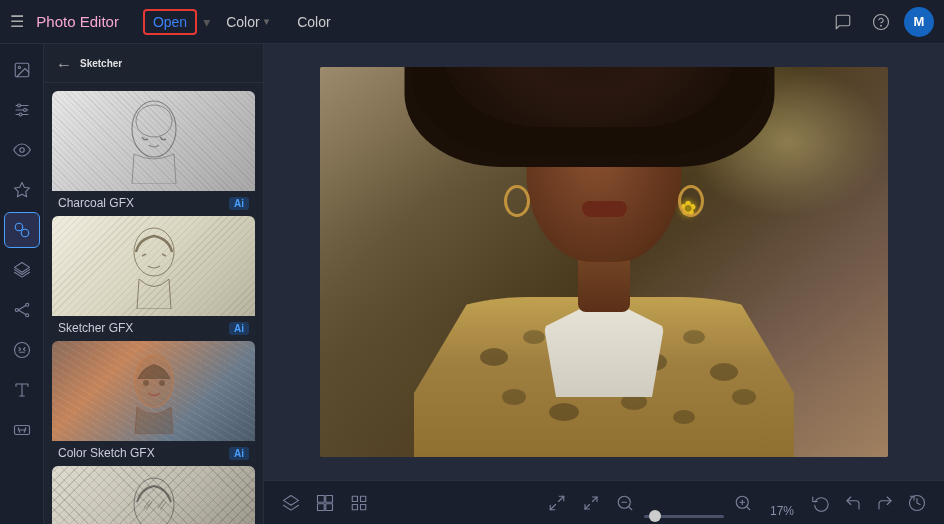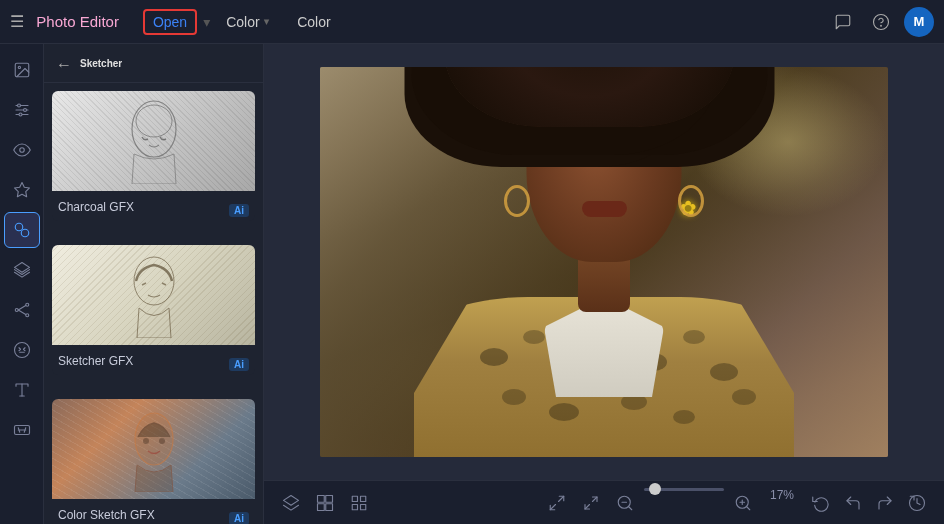--- a/index.html
+++ b/index.html
@@ -145,21 +145,21 @@
       color: #e0e0e0;
       font-size: 10px;
       font-weight: 600;
     }
     .panel-list {
       overflow-y: auto;
       flex: 1;
       padding: 8px;
       display: flex;
       flex-direction: column;
-      gap: 24px;
+      gap: 2px;
     }
     .panel-list::-webkit-scrollbar { width: 4px; }
     .panel-list::-webkit-scrollbar-thumb { background: #3a3f50; border-radius: 2px; }
 
     .effect-item {
       position: relative;
       border-radius: 6px;
       overflow: hidden;
       cursor: pointer;
       flex-shrink: 0;
@@ -247,21 +247,20 @@
       font-size: 12px;
       font-weight: 500;
     }
     .ai-badge {
       background: #1e3a5f;
       color: #4a9eff;
       font-size: 10px;
       font-weight: 700;
       padding: 1px 5px;
       border-radius: 3px;
-      margin-top: 8px;
     }
 
     
     .canvas-area {
       flex: 1;
       background: #252a3a;
       display: flex;
       flex-direction: column;
       overflow: hidden;
     }
@@ -327,21 +326,21 @@
       align-items: center;
       justify-content: center;
       cursor: pointer;
       border-radius: 4px;
       color: #7a8099;
       font-size: 16px;
     }
     .bottom-spacer { flex: 1; }
     .zoom-controls {
       display: flex;
-      align-items: flex-start;
+      align-items: flex-end;
       gap: 4px;
     }
     .zoom-slider-container {
       display: flex;
       align-items: center;
       gap: 6px;
     }
     .zoom-slider {
       -webkit-appearance: none;
       width: 80px;

